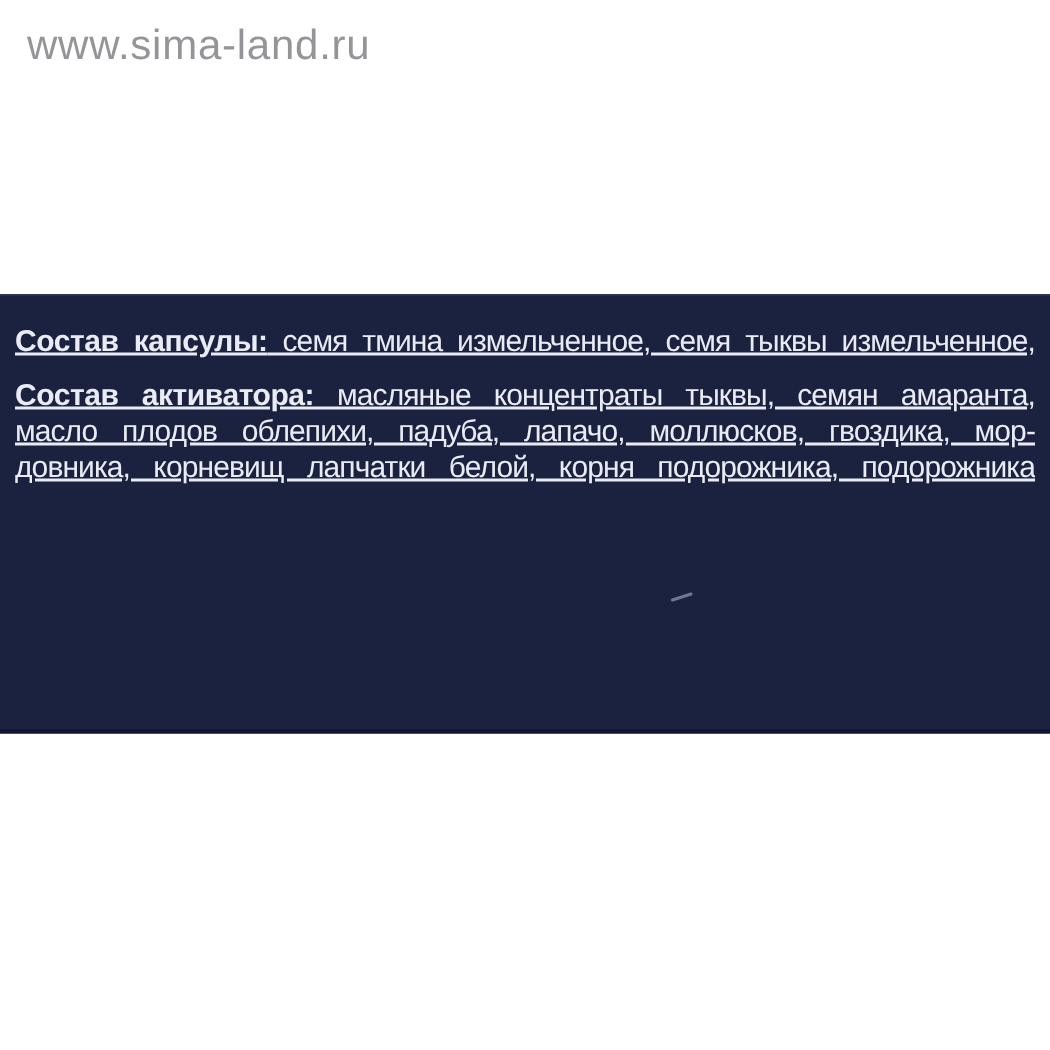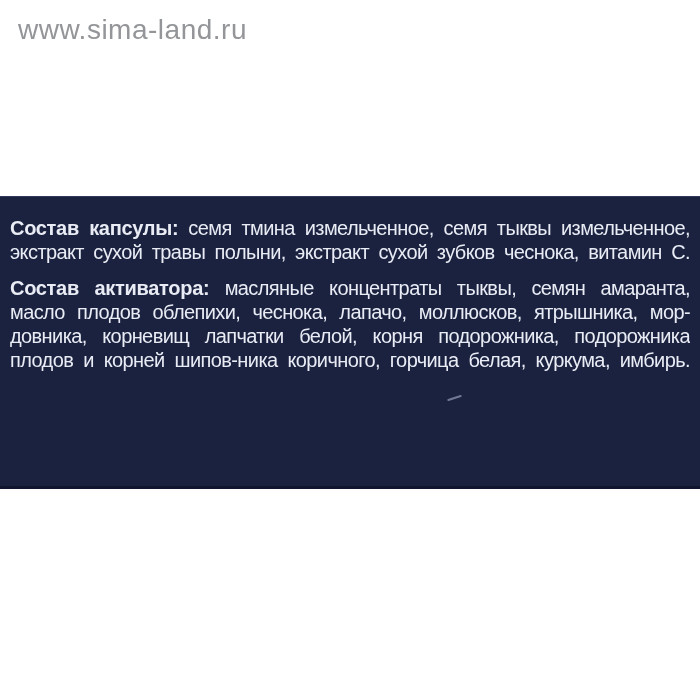--- a/index.html
+++ b/index.html
@@ -39,21 +39,21 @@
     position: absolute;
     left: 0;
     top: 0;
     width: 680px;
     padding: 20px 10px 0 10px;
     color: var(--band-fg, #e9ecf4);
     font-size: 20px;
     line-height: 24px;
     letter-spacing: -0.6px;
   }
-  .paragraph { margin: 0; }
+  .paragraph { margin: 0; text-decoration: underline; }
   .paragraph + .paragraph { margin-top: 12px; }
   .label-line {
     text-align: justify;
     text-align-last: justify;
     white-space: nowrap;
     overflow: hidden;
   }
   .label-line .lead {
     font-weight: bold;
     letter-spacing: -0.3px;
@@ -79,36 +79,30 @@
 
   <div class="label-band">
     <div class="scratch"></div>
 
     <div class="label-text">
 
       <div class="paragraph">
         <div class="label-line">
           <span class="lead">Состав капсулы:</span><span> семя тмина измельченное, семя тыквы измельченное,</span>
         </div>
-        <div class="label-line">
-          <span>экстракт сухой травы полыни, экстракт сухой зубков чеснока, витамин С.</span>
-        </div>
       </div>
 
       <div class="paragraph">
         <div class="label-line">
           <span class="lead">Состав активатора:</span><span> масляные концентраты тыквы, семян амаранта,</span>
         </div>
         <div class="label-line">
-          <span>масло плодов облепихи, чеснока, лапачо, моллюсков, ятрышника, мор-</span>
+          <span>масло плодов облепихи, падуба, лапачо, моллюсков, гвоздика, мор-</span>
         </div>
         <div class="label-line">
           <span>довника, корневищ лапчатки белой, корня подорожника, подорожника</span>
-        </div>
-        <div class="label-line">
-          <span>плодов и корней шипов-ника коричного, горчица белая, куркума, имбирь.</span>
         </div>
       </div>
 
     </div>
   </div>
 
 </div>
 
 </body></html>

